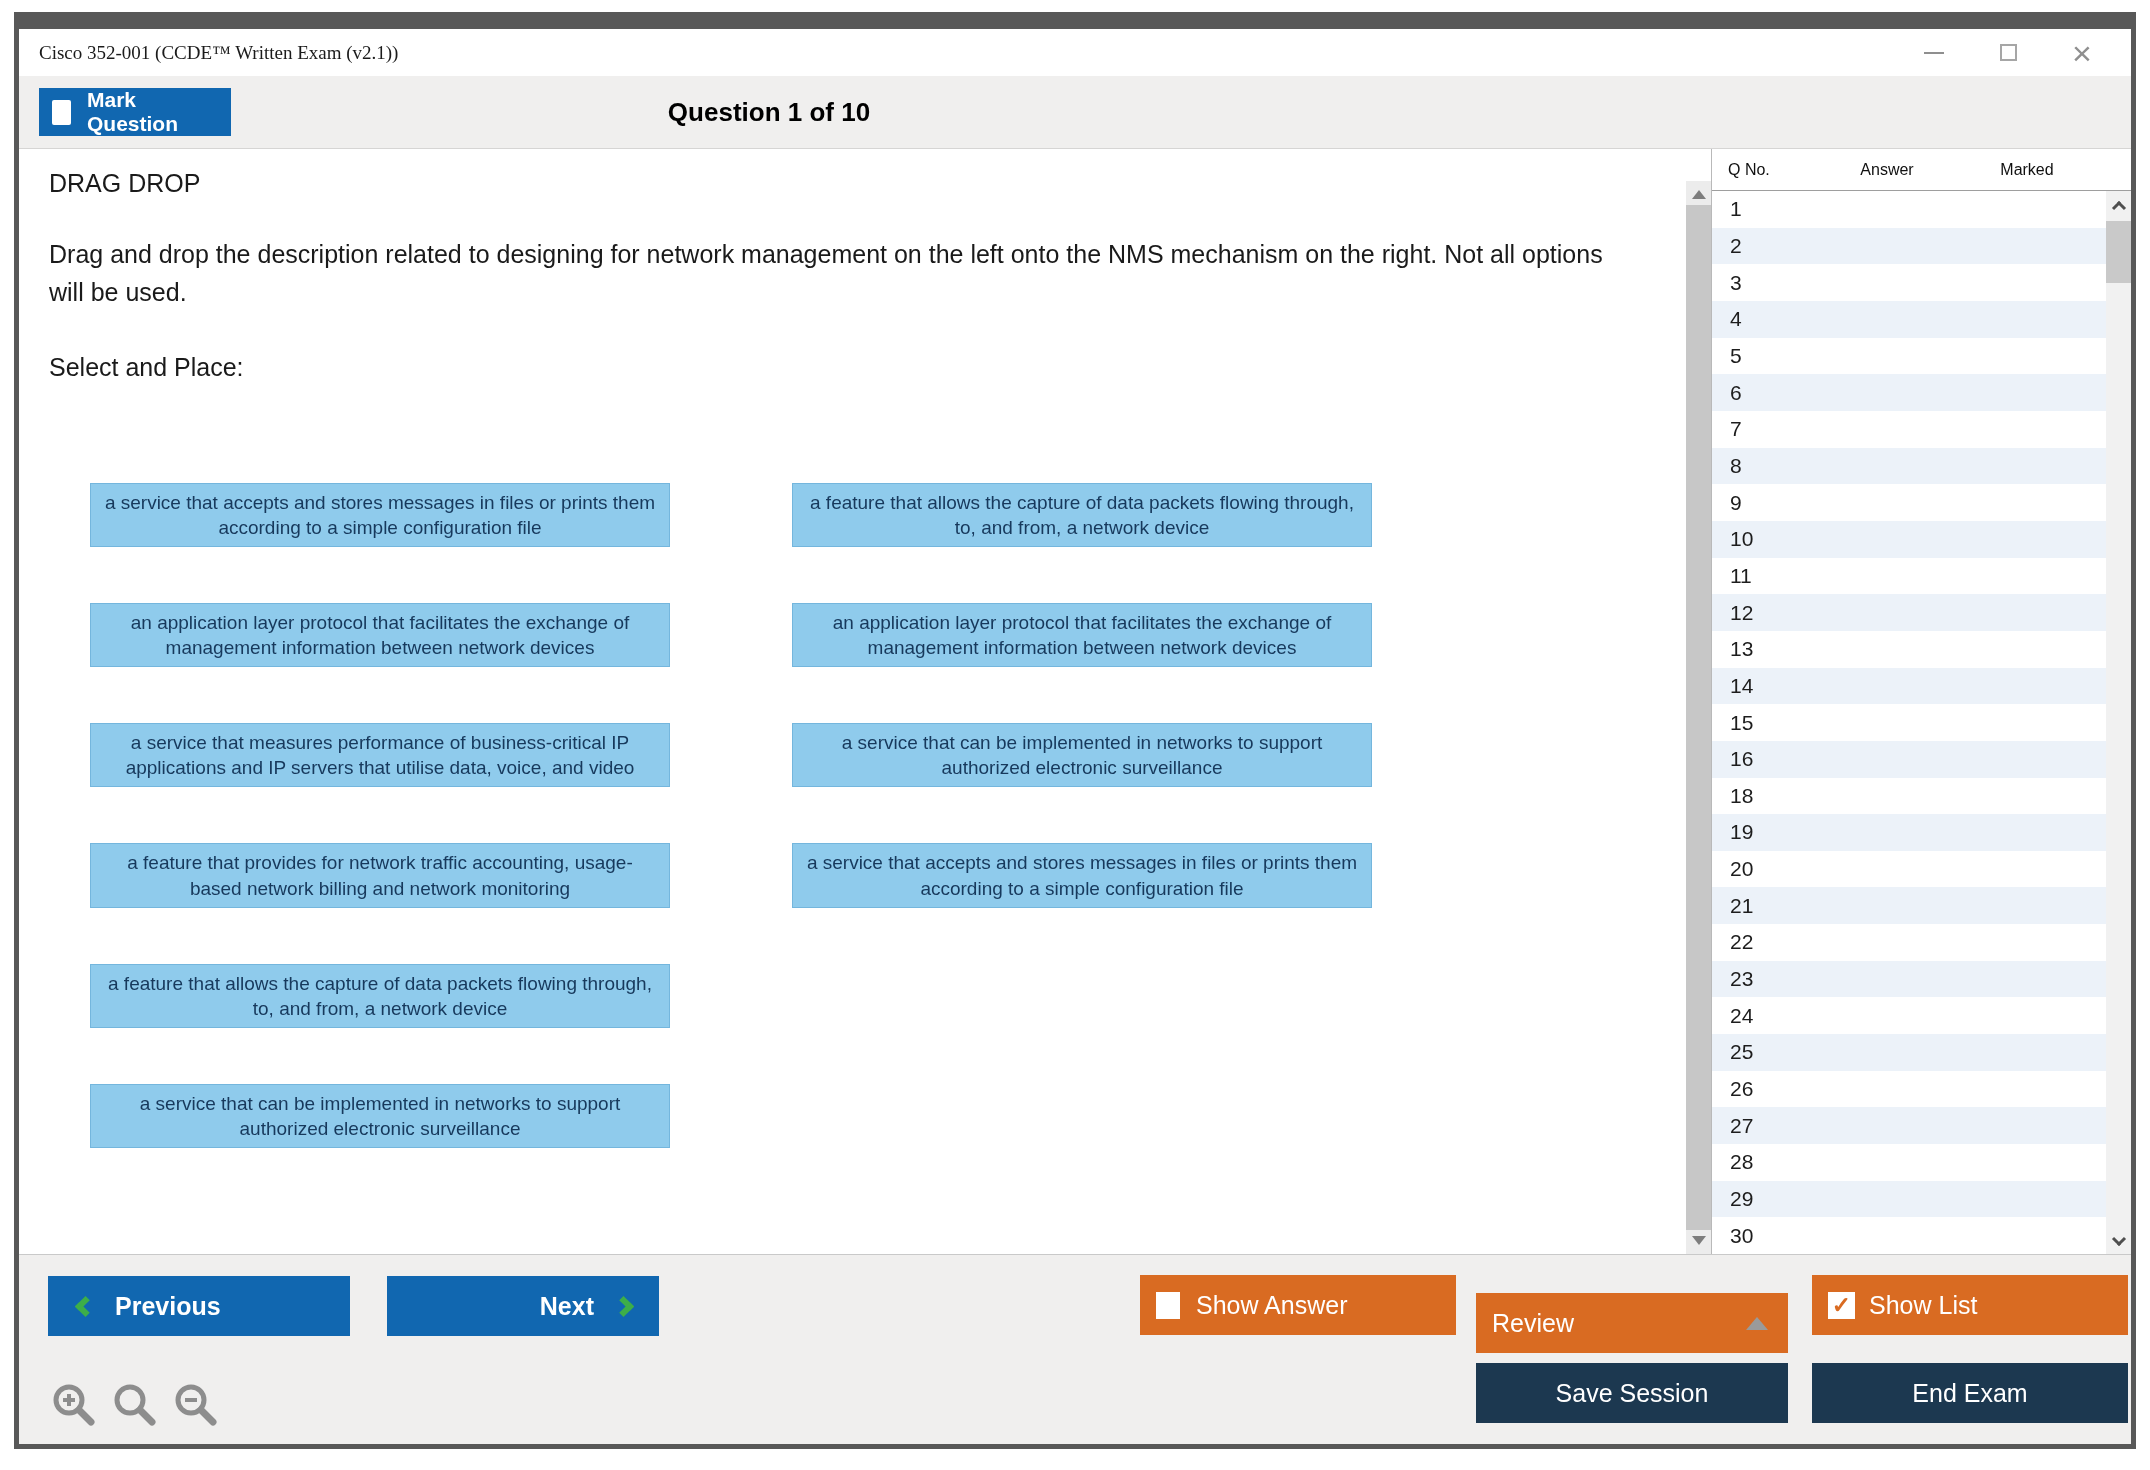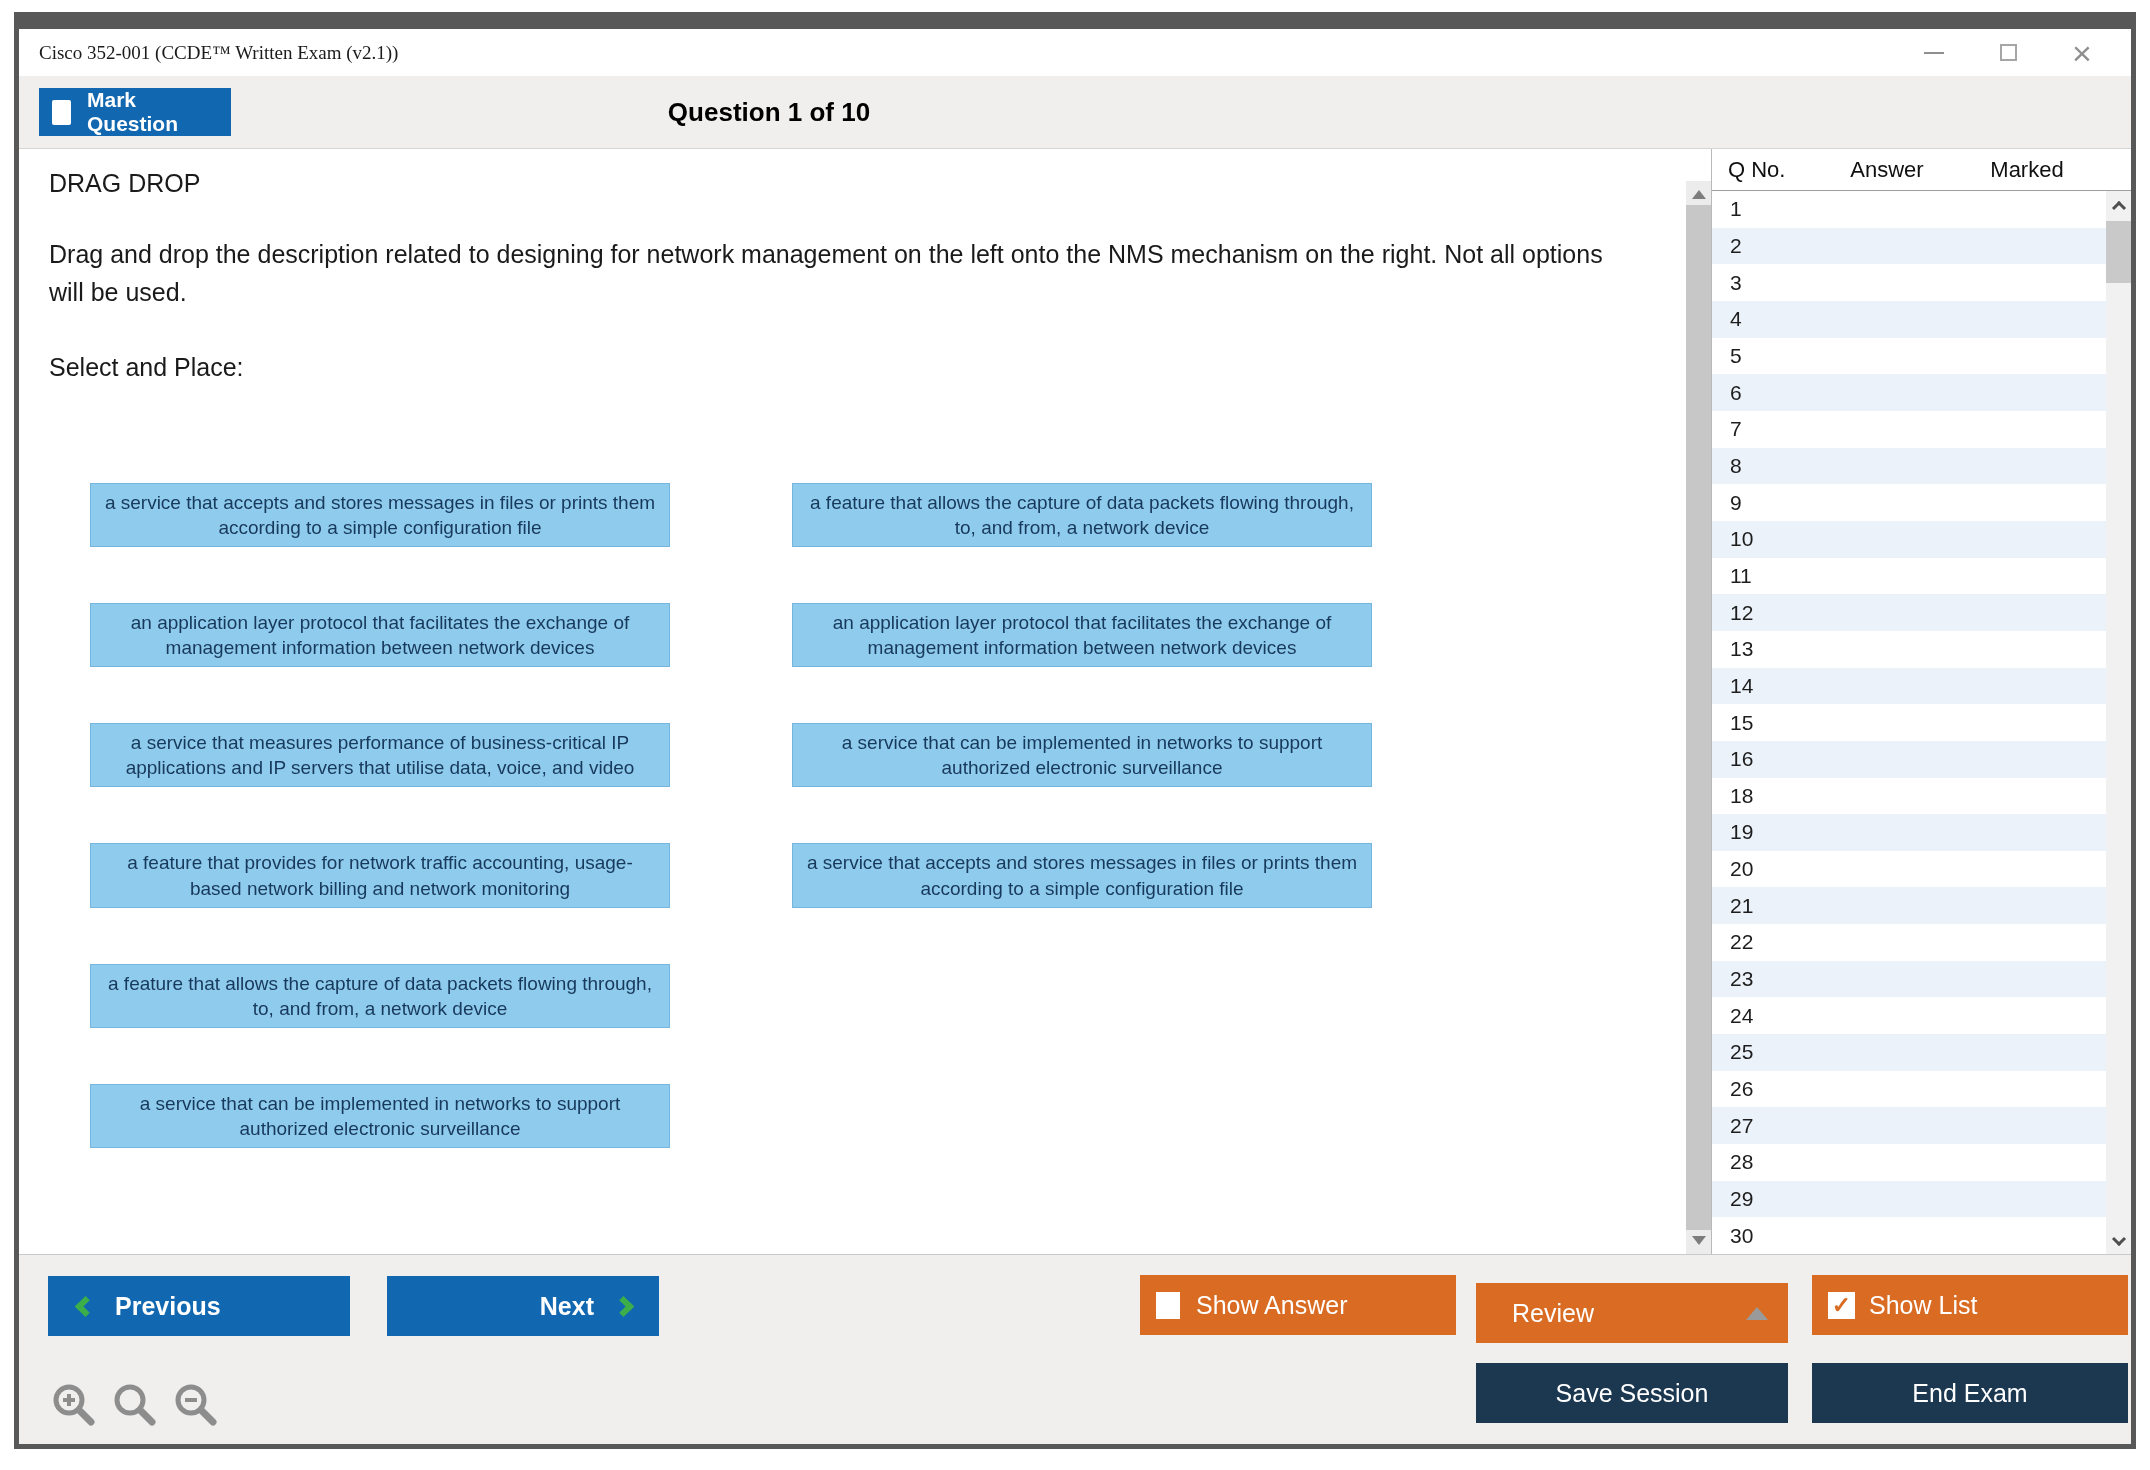--- a/index.html
+++ b/index.html
@@ -42,38 +42,38 @@
     font-size:19px; line-height:1.32; text-align:center;
     display:flex; align-items:center; justify-content:center; cursor:move;
   }
   
   .main-scrollbar { width:25px; flex:0 0 auto; margin-top:32px; background:#ececec; display:flex; flex-direction:column; align-items:center; }
   .tri-up { width:0; height:0; border-left:7px solid transparent; border-right:7px solid transparent; border-bottom:9px solid #7d7d7d; margin:9px 0 6px 0; }
   .tri-down { width:0; height:0; border-left:7px solid transparent; border-right:7px solid transparent; border-top:9px solid #7d7d7d; margin:6px 0 9px 0; }
   .sb-thumb { flex:1; width:100%; background:#c7c7c7; }
   
   .sidebar { width:420px; flex:0 0 auto; border-left:1px solid #b9b9b9; background:#fff; display:flex; flex-direction:column; }
-  .sb-header { height:42px; flex:0 0 auto; display:grid; grid-template-columns:84px 150px 130px; align-items:center; padding-left:16px; border-bottom:1px solid #9e9e9e; font-size:22px; color:#101010; background:#fff; }
+  .sb-header { height:42px; flex:0 0 auto; display:grid; grid-template-columns:84px 150px 130px; align-items:center; padding-left:16px; border-bottom:1px solid #9e9e9e; font-size:16px; color:#101010; background:#fff; }
   .sb-header .c2, .sb-header .c3 { text-align:center; }
   .sb-body { flex:1; min-height:0; display:flex; }
   .qlist { flex:1; display:flex; flex-direction:column; }
   .qrow { flex:1; display:grid; grid-template-columns:84px 150px 130px; align-items:center; padding-left:18px; font-size:21px; color:#1d1d1d; cursor:pointer; }
   .qrow:nth-child(even) { background:var(--row-alt); }
   .list-scrollbar { width:25px; flex:0 0 auto; background:#f1f1f1; display:flex; flex-direction:column; align-items:center; }
   .chev-up-sm { width:10px; height:10px; border-left:3px solid #4f4f4f; border-bottom:3px solid #4f4f4f; transform:rotate(135deg); margin-top:12px; }
   .chev-down-sm { width:10px; height:10px; border-left:3px solid #4f4f4f; border-bottom:3px solid #4f4f4f; transform:rotate(-45deg); margin-bottom:10px; }
   .list-thumb { width:100%; height:62px; background:#c9c9c9; margin-top:8px; }
   .list-spacer { flex:1; }
   
   .footer { height:190px; flex:0 0 auto; background:var(--chrome); border-top:1px solid #c9c9c9; position:relative; }
   .btn { position:absolute; height:60px; display:flex; align-items:center; color:#fff; font-size:25px; cursor:pointer; }
   .btn-prev  { left:29px;   top:21px; width:302px; background:var(--blue); font-weight:bold; gap:22px; padding-left:30px; }
   .btn-next  { left:368px;  top:21px; width:272px; background:var(--blue); font-weight:bold; justify-content:flex-end; gap:22px; padding-right:28px; }
   .btn-show-answer { left:1121px; top:20px; width:316px; background:var(--orange); gap:16px; padding-left:16px; }
-  .btn-review      { left:1457px; top:28px; width:312px; background:var(--orange); padding-left:36px; }
+  .btn-review      { left:1457px; top:38px; width:312px; background:var(--orange); padding-left:16px; }
   .btn-show-list   { left:1793px; top:20px; width:316px; background:var(--orange); gap:14px; padding-left:16px; }
   .btn-save { left:1457px; top:108px; width:312px; background:var(--navy); justify-content:center; }
   .btn-end  { left:1793px; top:108px; width:316px; background:var(--navy); justify-content:center; }
   .chev-left  { width:15px; height:15px; border-left:6px solid var(--green); border-bottom:6px solid var(--green); transform:rotate(45deg); flex:0 0 auto; }
   .chev-right { width:15px; height:15px; border-left:6px solid var(--green); border-bottom:6px solid var(--green); transform:rotate(225deg); flex:0 0 auto; }
   .cb-white { background:#fff; flex:0 0 auto; }
   .cb-answer { width:24px; height:27px; }
   .cb-list { width:27px; height:27px; display:flex; align-items:center; justify-content:center; color:var(--orange); font-size:23px; font-weight:bold; }
   .review-tri { position:absolute; right:20px; top:24px; width:0; height:0; border-left:11px solid transparent; border-right:11px solid transparent; border-bottom:13px solid #9a9a9a; }
   .zoomgroup { position:absolute; left:31px; top:126px; display:flex; gap:13px; }

